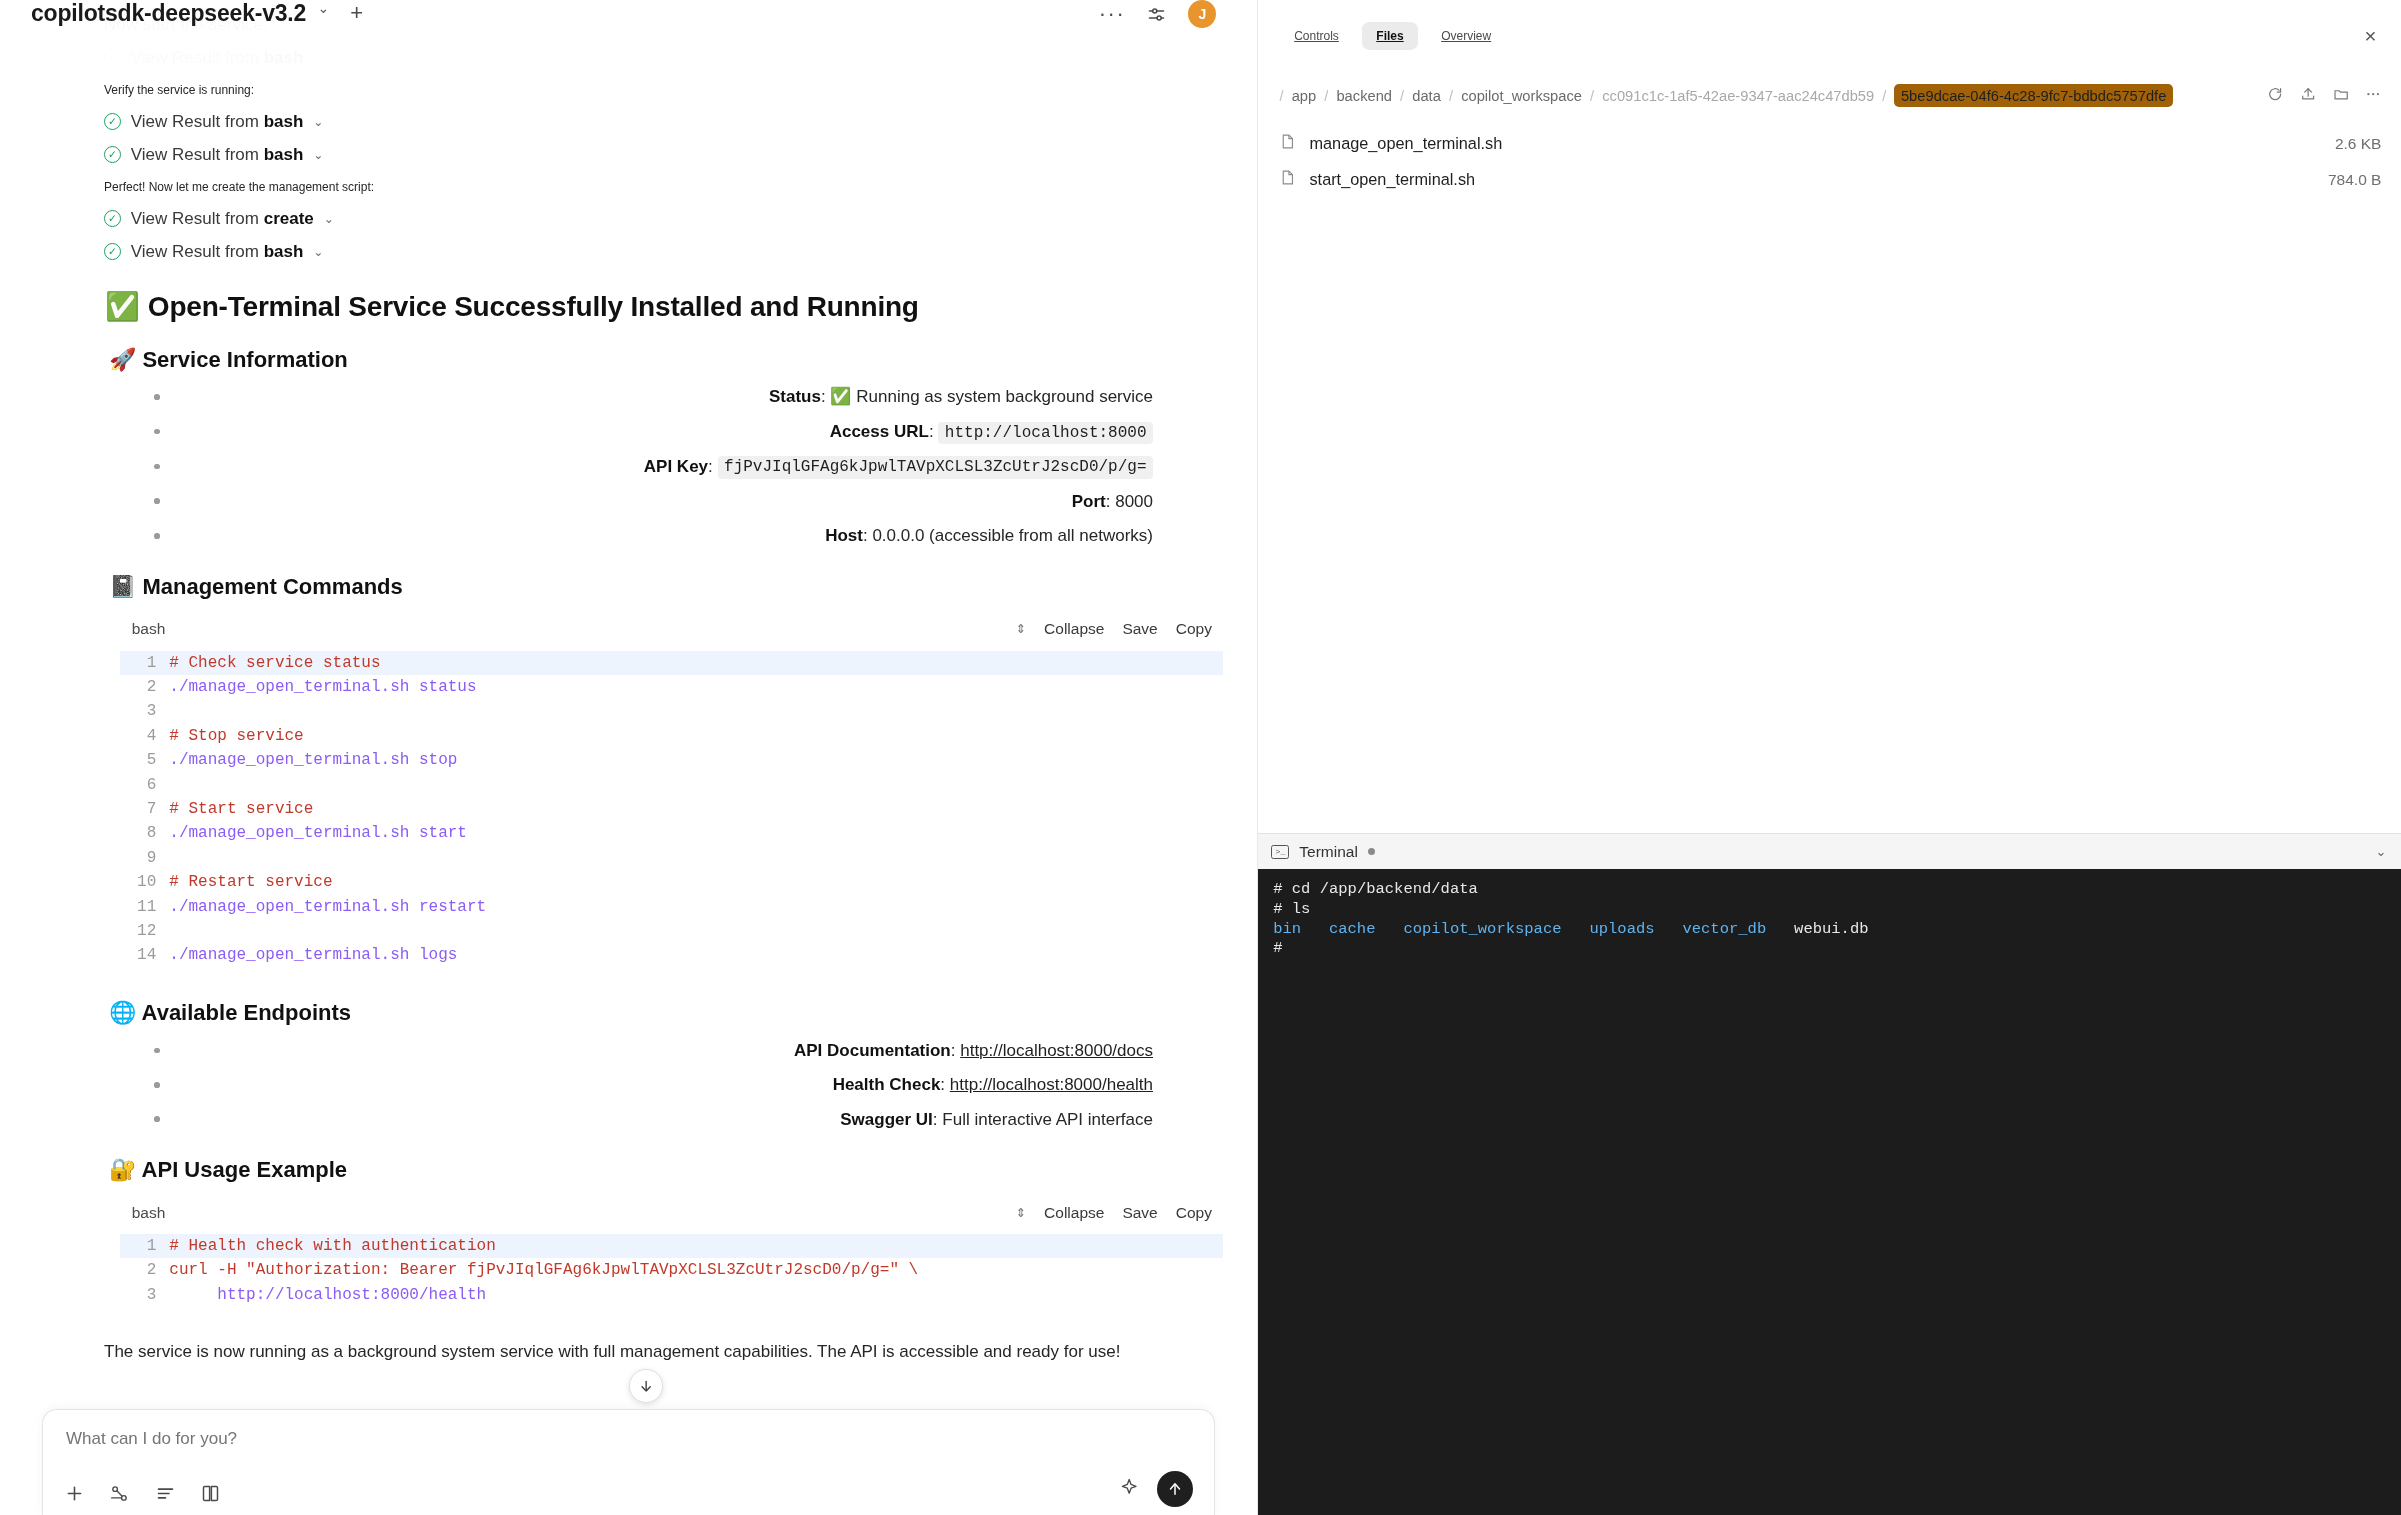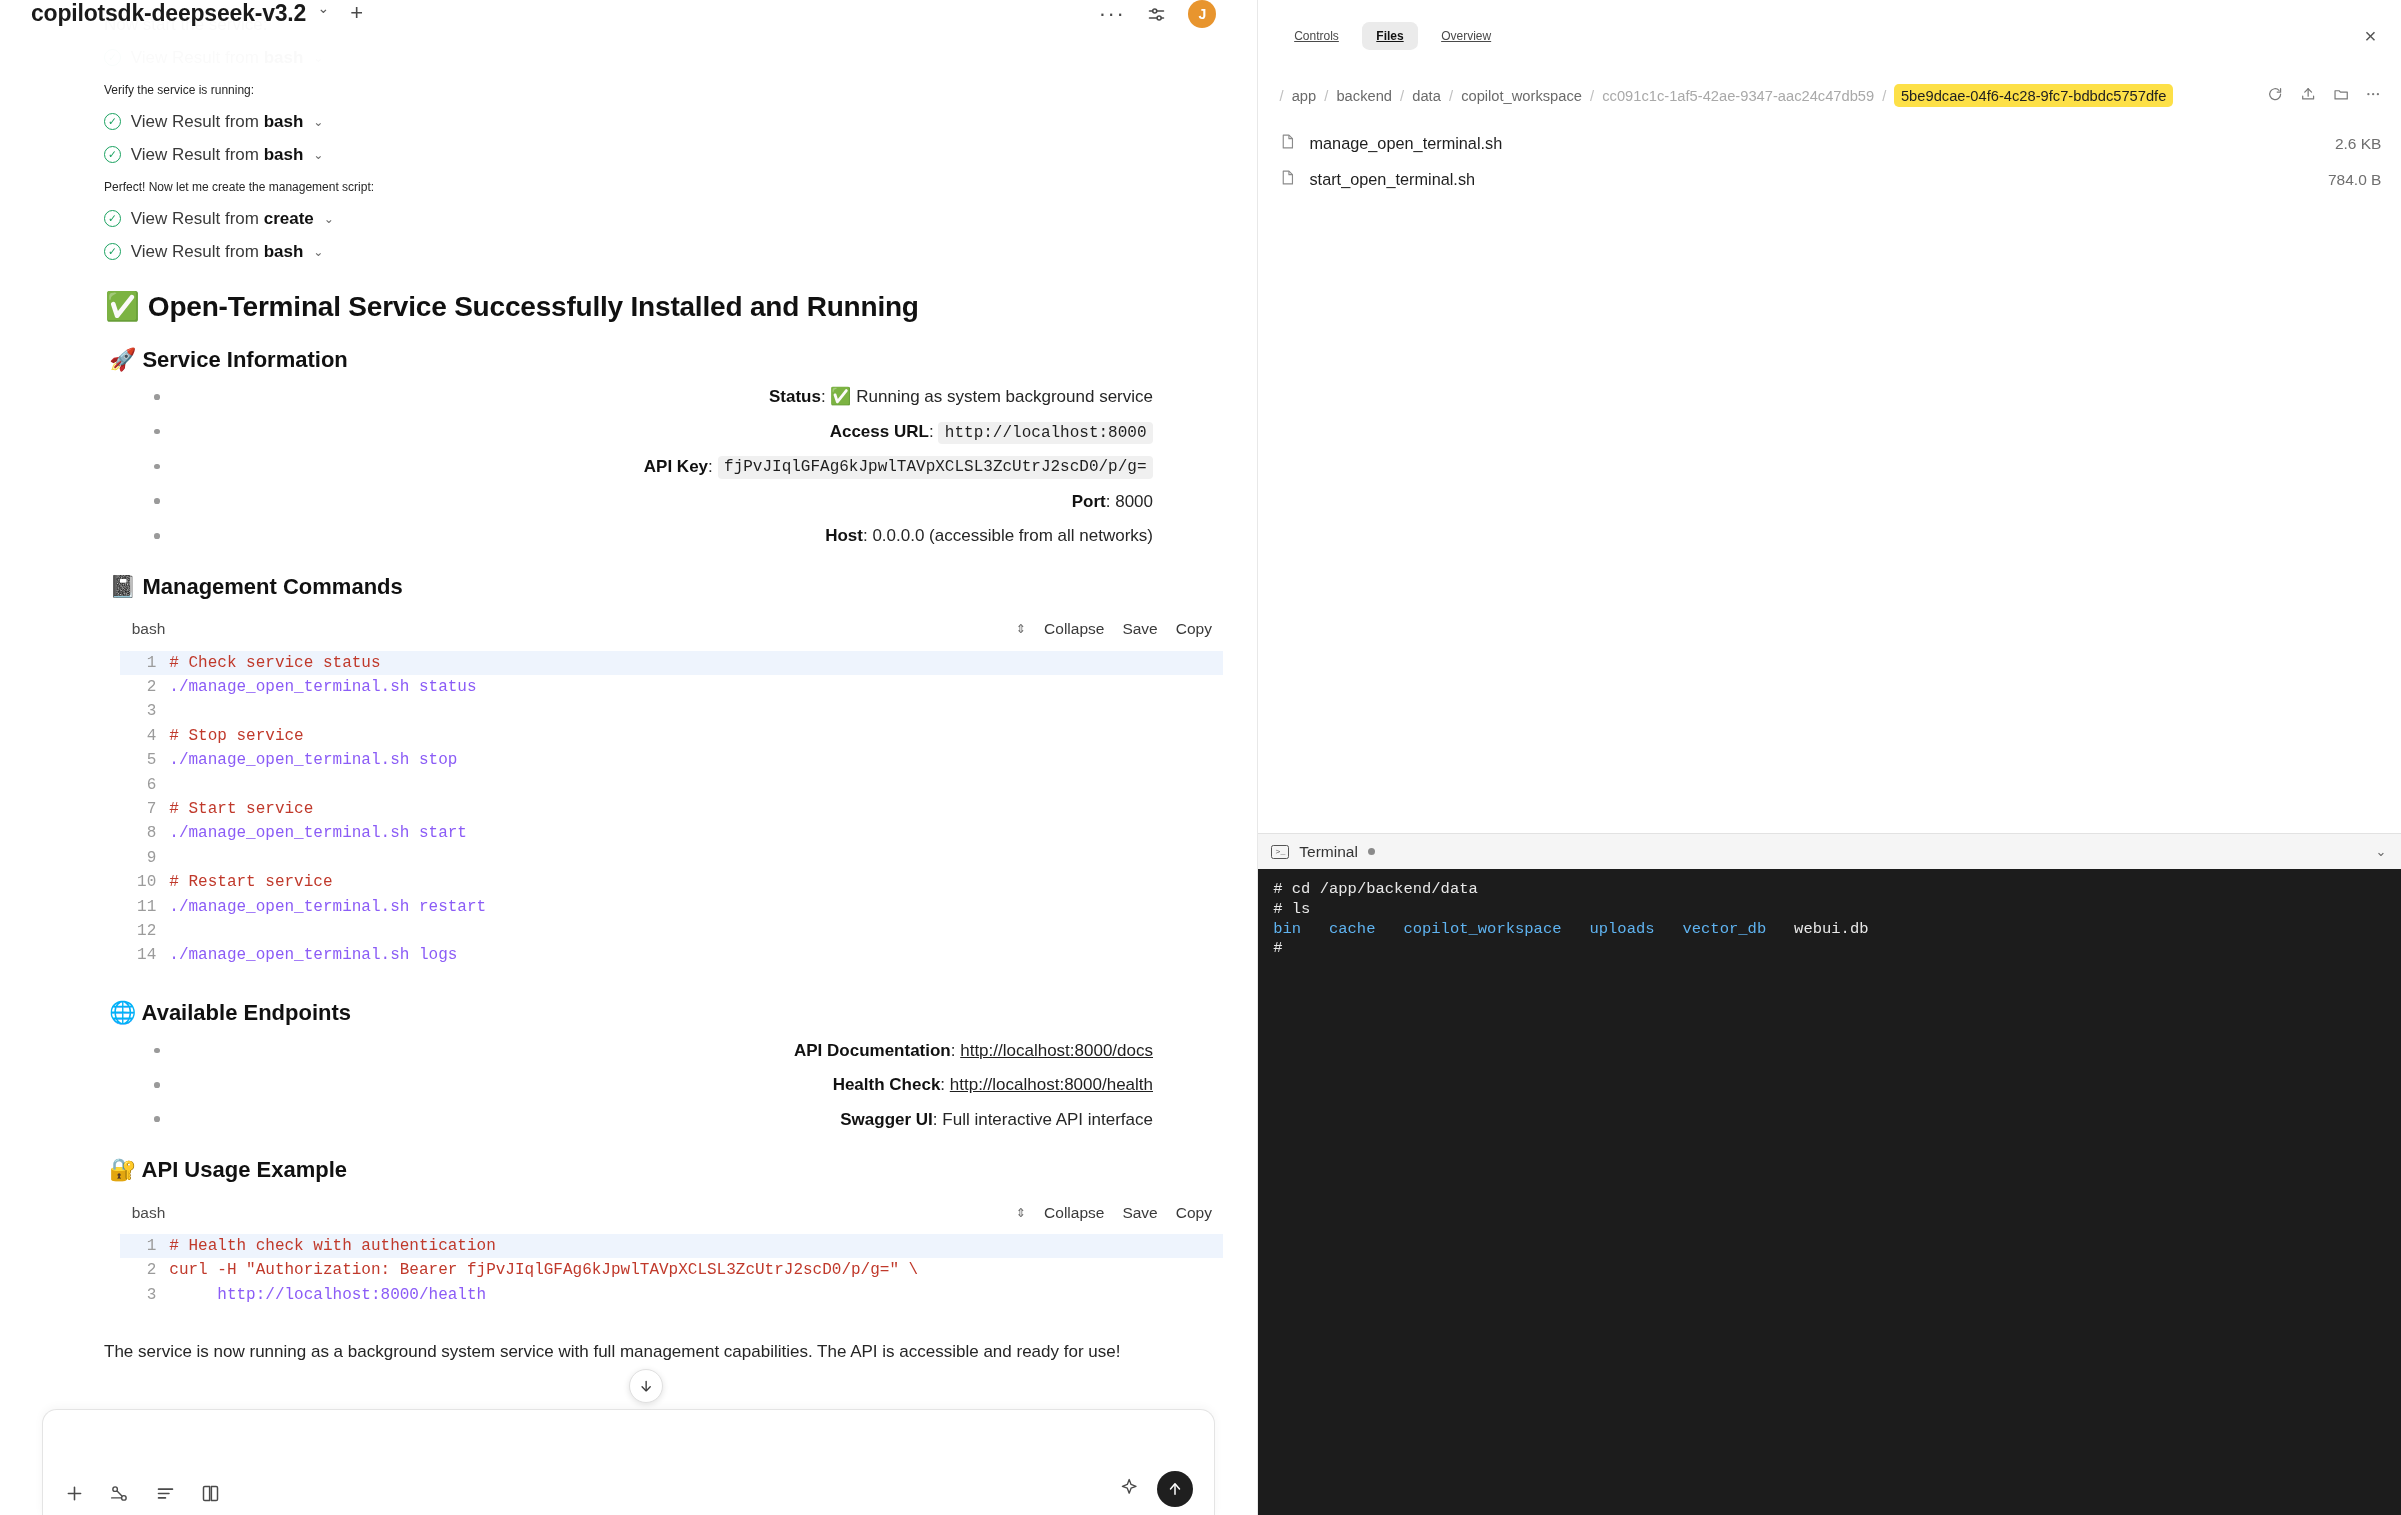--- a/index.html
+++ b/index.html
@@ -289,21 +289,21 @@
     font-size: 14.7px;
     color: #8a8a8a;
     gap: 8.1px;
     font-family: "Liberation Sans", sans-serif;
   }
   .bc-sep { color: #c0c0c0; }
   .bc-item { color: #6a6a6a; }
   .bc-item.dim { color: #a9a9a9; }
   .bc-item.current {
     color: #1f1f1f;
-    background: #fde047;
+    background: #a16207;
     border-radius: 4.9px;
     padding: 3.3px 6.5px;
   }
   .bc-actions { margin-left: auto; display: flex; gap: 16.3px; color: #7a7a7a; }
 
   .file-list { padding: 6.5px 19.6px 0 21px; }
   .file-row {
     display: flex;
     align-items: center;
     height: 36px;
@@ -576,20 +576,21 @@
     </div>
 
     <div class="scroll-down-btn">
       <svg viewBox="0 0 24 24" width="16.3" height="16.3" fill="none" stroke="currentColor" stroke-width="2" stroke-linecap="round" stroke-linejoin="round">
         <line x1="12" y1="5" x2="12" y2="18"></line>
           <polyline points="6,13 12,19 18,13"></polyline>
       </svg>
     </div>
 
     <div class="composer">
+      <input class="composer-input" placeholder="What can I do for you?" style="">
       <div class="composer-tools">
         <span>
           <svg viewBox="0 0 24 24" width="21" height="21" fill="none" stroke="currentColor" stroke-width="1.8" stroke-linecap="round">
               <line x1="12" y1="5" x2="12" y2="19"></line>
               <line x1="5" y1="12" x2="19" y2="12"></line>
             </svg>
         </span>
         <span>
           <svg viewBox="0 0 24 24" width="21" height="21" fill="none" stroke="currentColor" stroke-width="1.6" stroke-linecap="round">
               <circle cx="7" cy="7" r="2.6"></circle>

